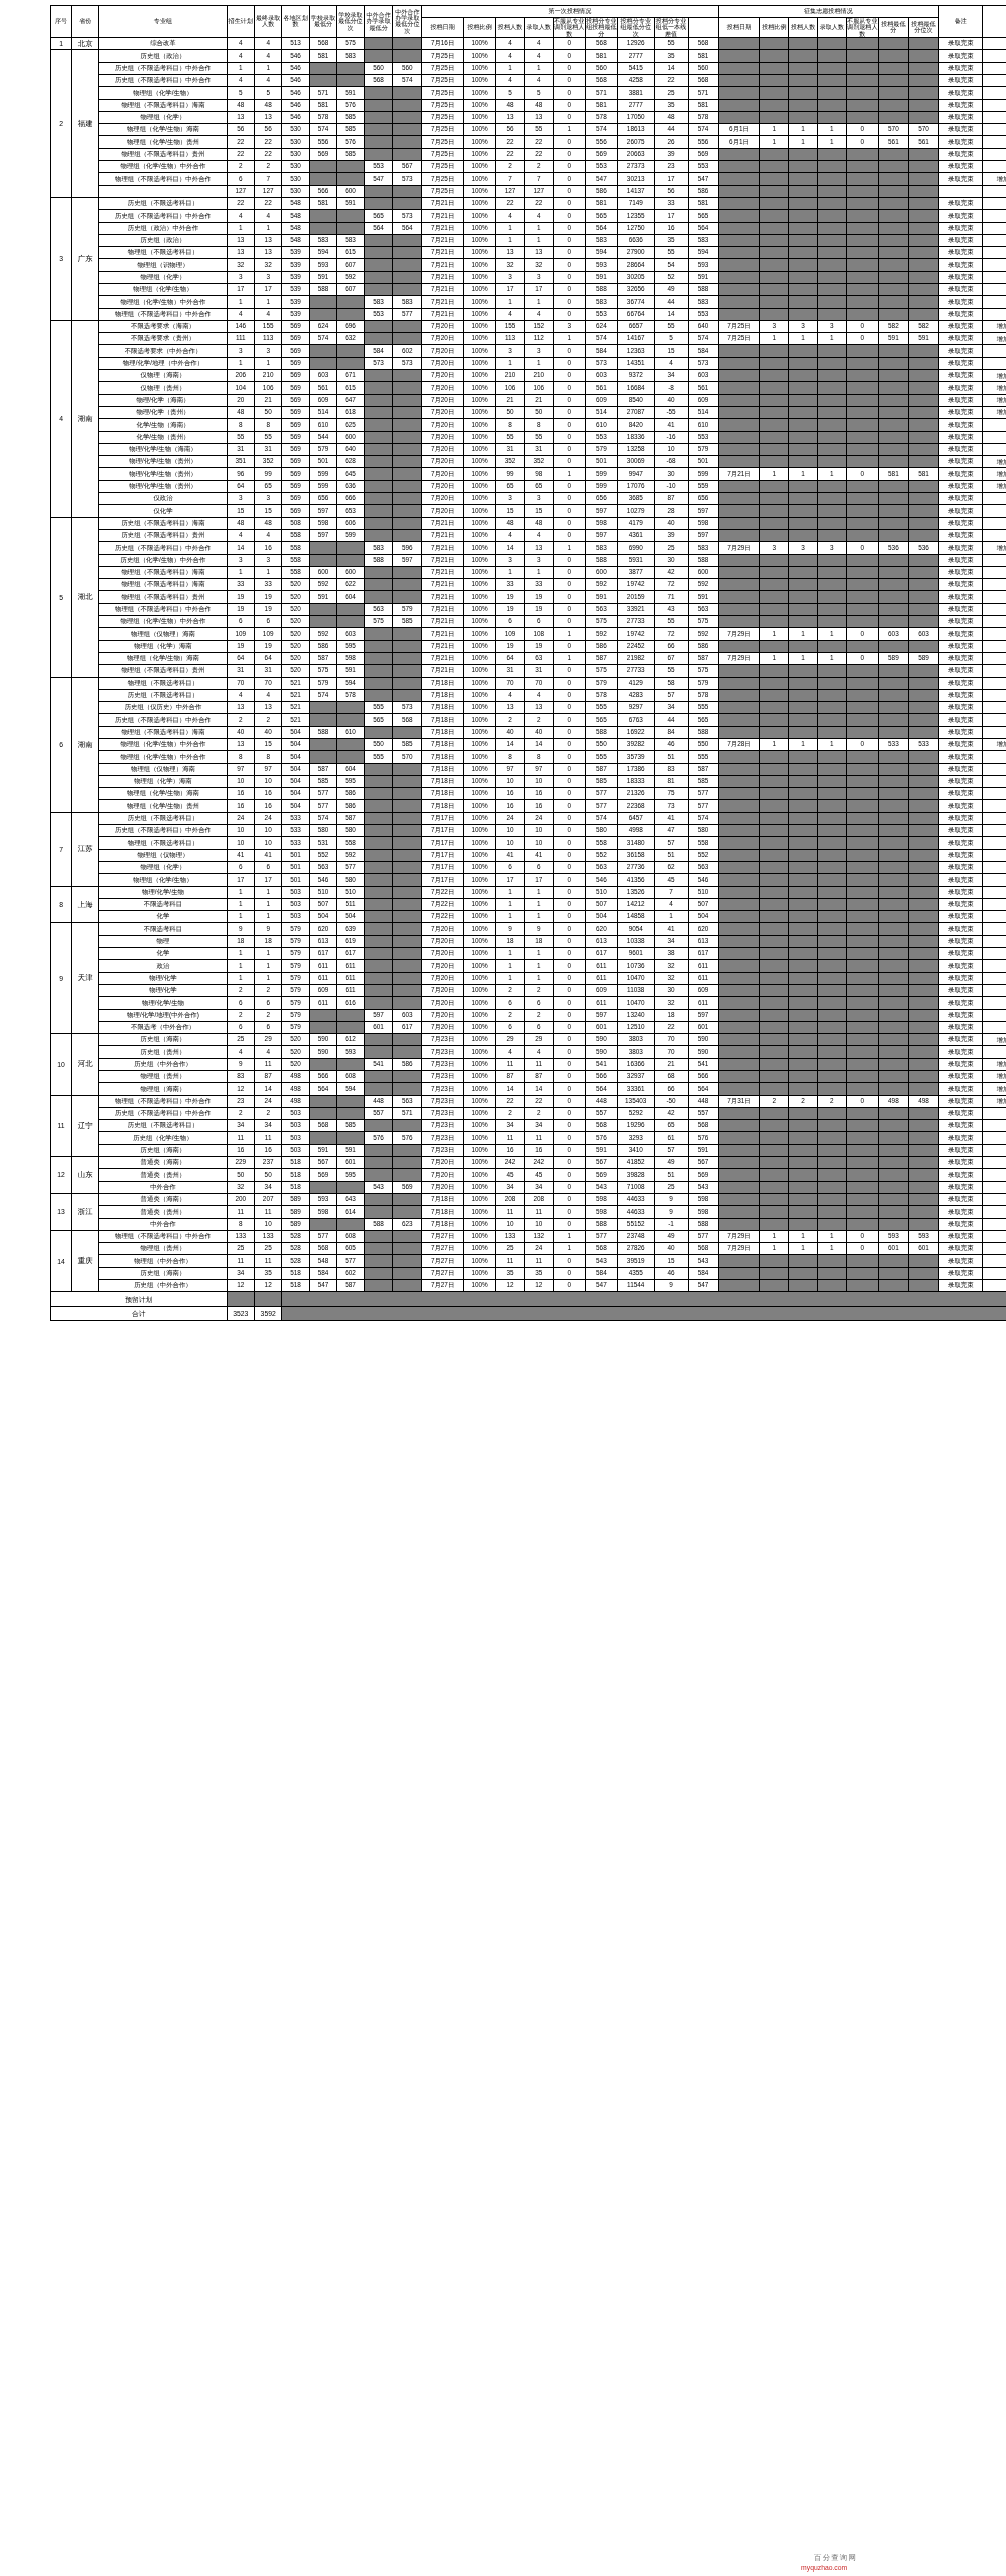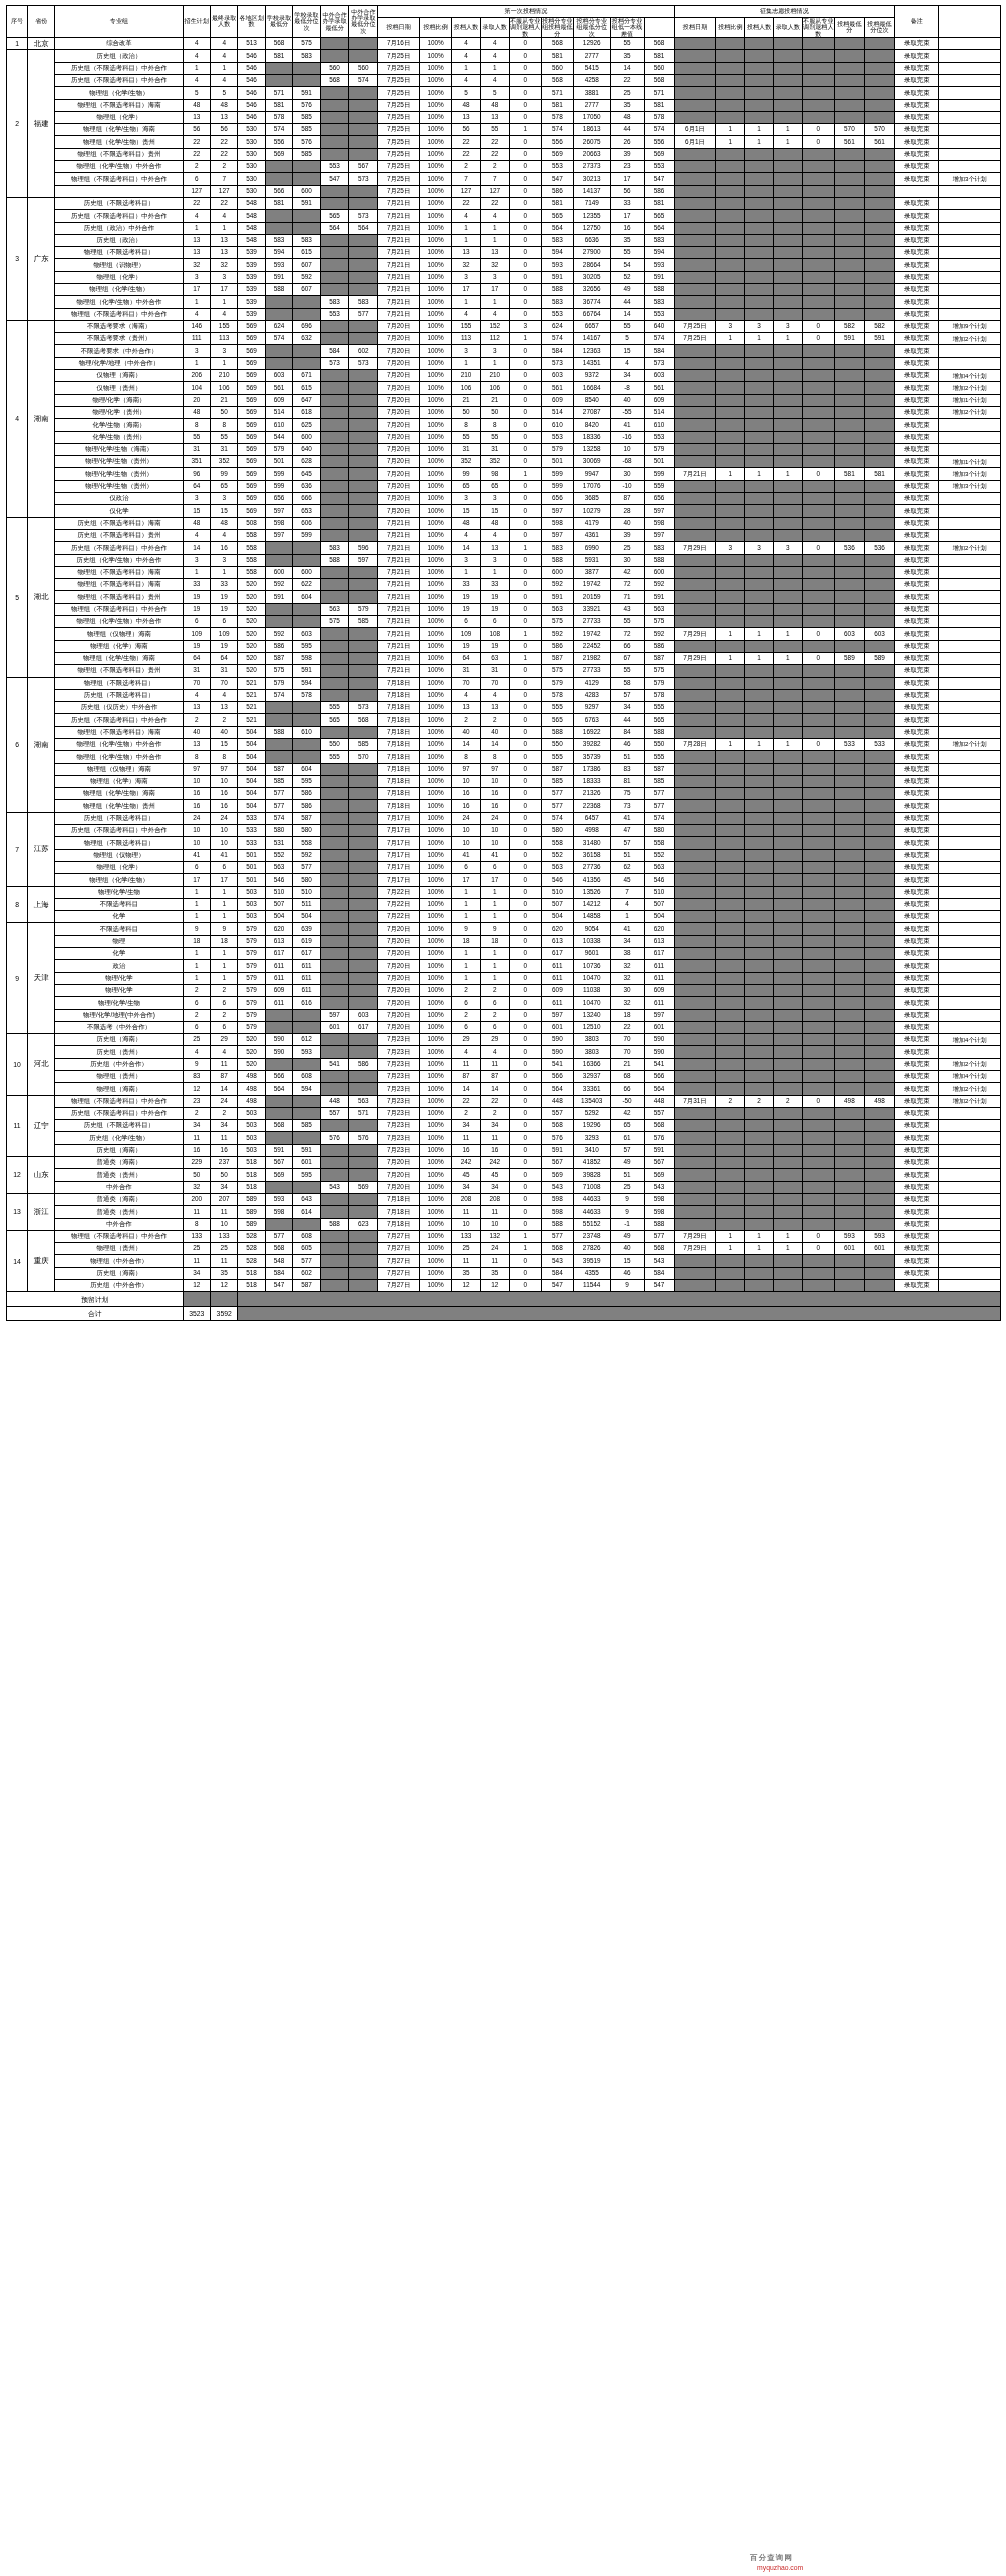--- a/index.html
+++ b/index.html
@@ -1,30 +1,30 @@
 <!DOCTYPE html>
 <html style="font-size:9.8px"><head>
 <meta charset="utf-8">
 <style>
   html,body{margin:0;padding:0;background:#ffffff;}
   body{font-family:"Liberation Sans","DejaVu Sans",sans-serif;color:#000;}
-  #sheet{width:813px;height:2576px;position:relative;box-sizing:border-box;padding:4.9px 6.1px 0 6.1px;}
+  #sheet{width:813px;height:2576px;position:relative;box-sizing:border-box;padding:4.9px 6.1px 0 6.1px;margin-left:44px;}
   table{border-collapse:collapse;table-layout:fixed;width:995px;}
   td,th{border:0.6px solid #000;font-size:6.4px;line-height:1.05;text-align:center;vertical-align:middle;padding:0;word-break:break-all;}
   .hdr td{font-size:6.1px;height:11px;}
   .grp{font-size:6.8px;}
   .major{font-size:6.4px;text-align:center;}
   .gray{background:#808080;}
   .rowh{height:12.3px;}
   .prov{font-size:7.4px;}
   .note{font-size:6.1px;}
   .seq{font-size:6.8px;}
   .total td{height:13.5px;font-size:6.8px;}
   .wm{position:absolute;right:9.8px;bottom:4.9px;font-size:6.8px;color:#c00000;opacity:.85;}
-  .wm2{position:absolute;right:20px;bottom:13.5px;font-size:7.4px;color:#777;letter-spacing:1.2px;font-weight:bold;}
+  .wm2{position:absolute;right:0;bottom:13.5px;font-size:7.4px;color:#777;letter-spacing:1.2px;}
 </style>
 </head>
 <body>
 
 <div id="sheet">
 
   <table>
     <colgroup>
       <col style="width:16px">
         <col style="width:21px">

